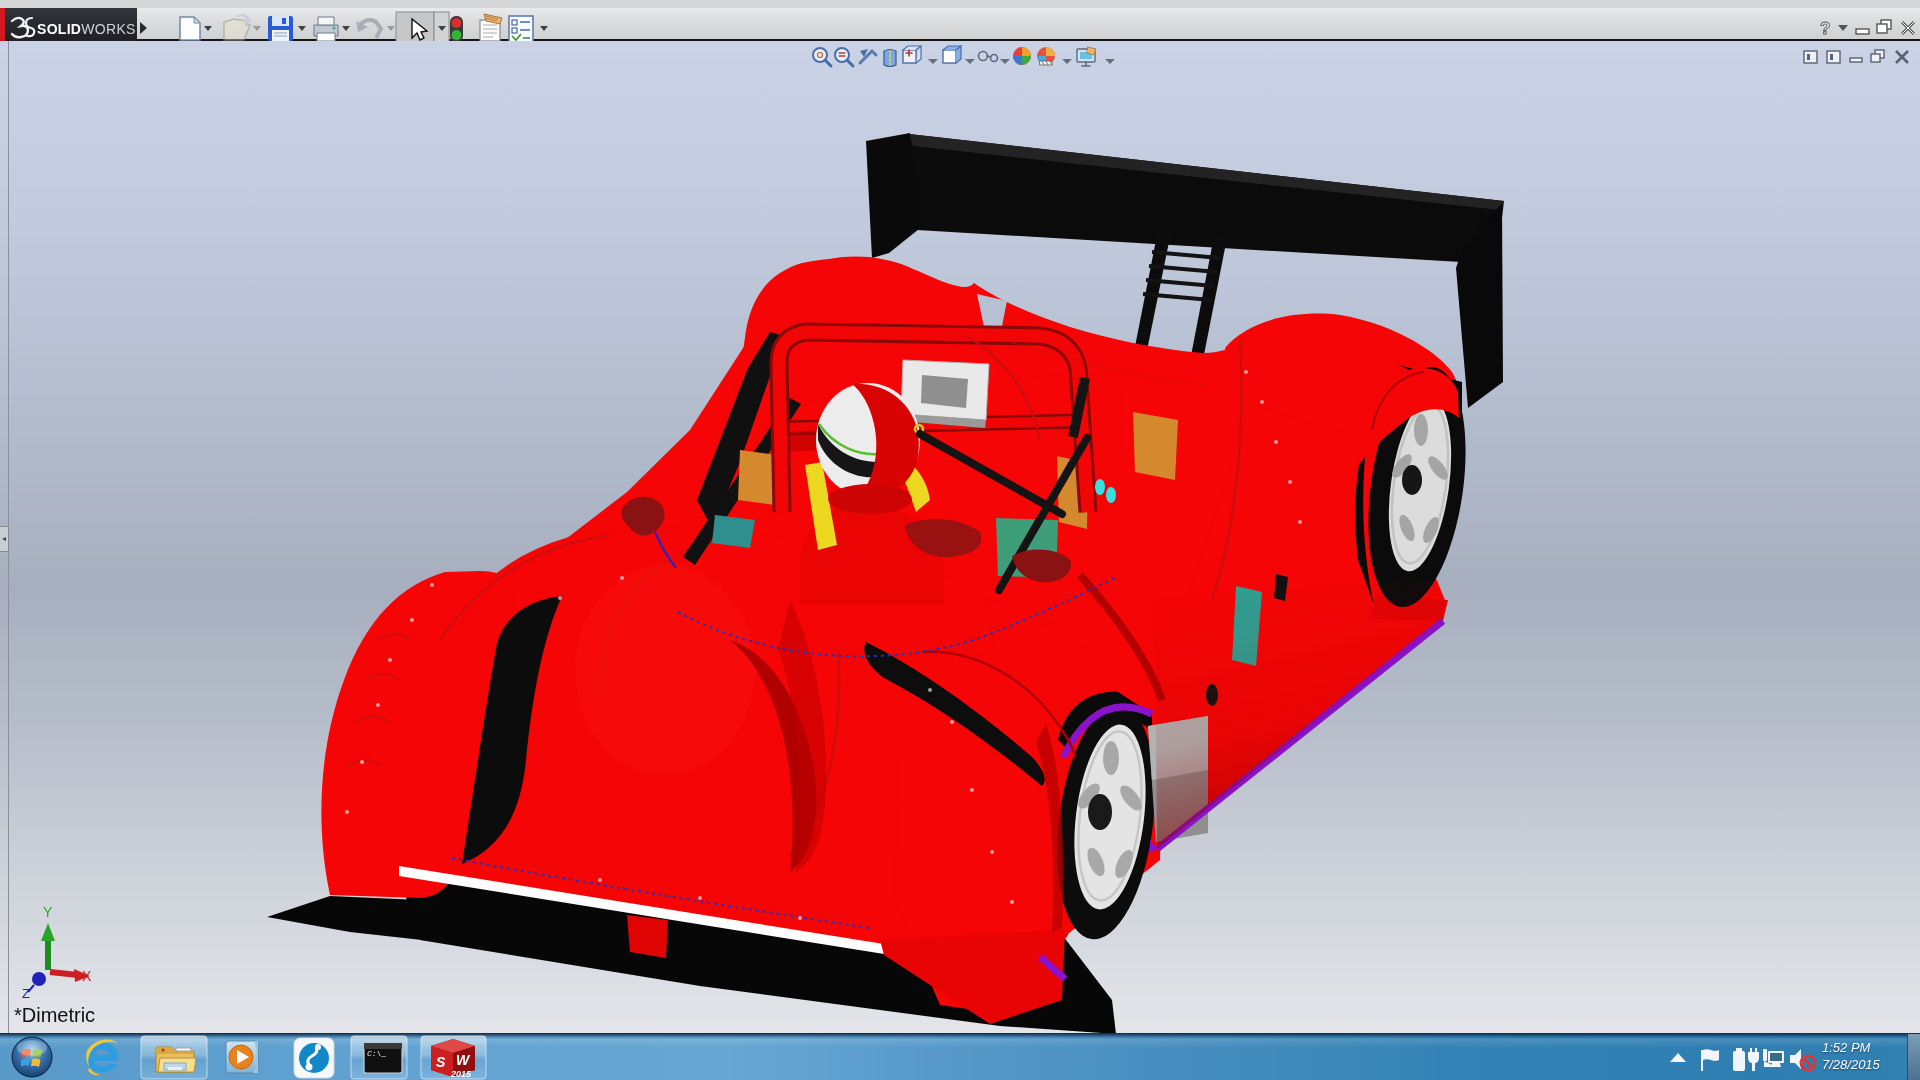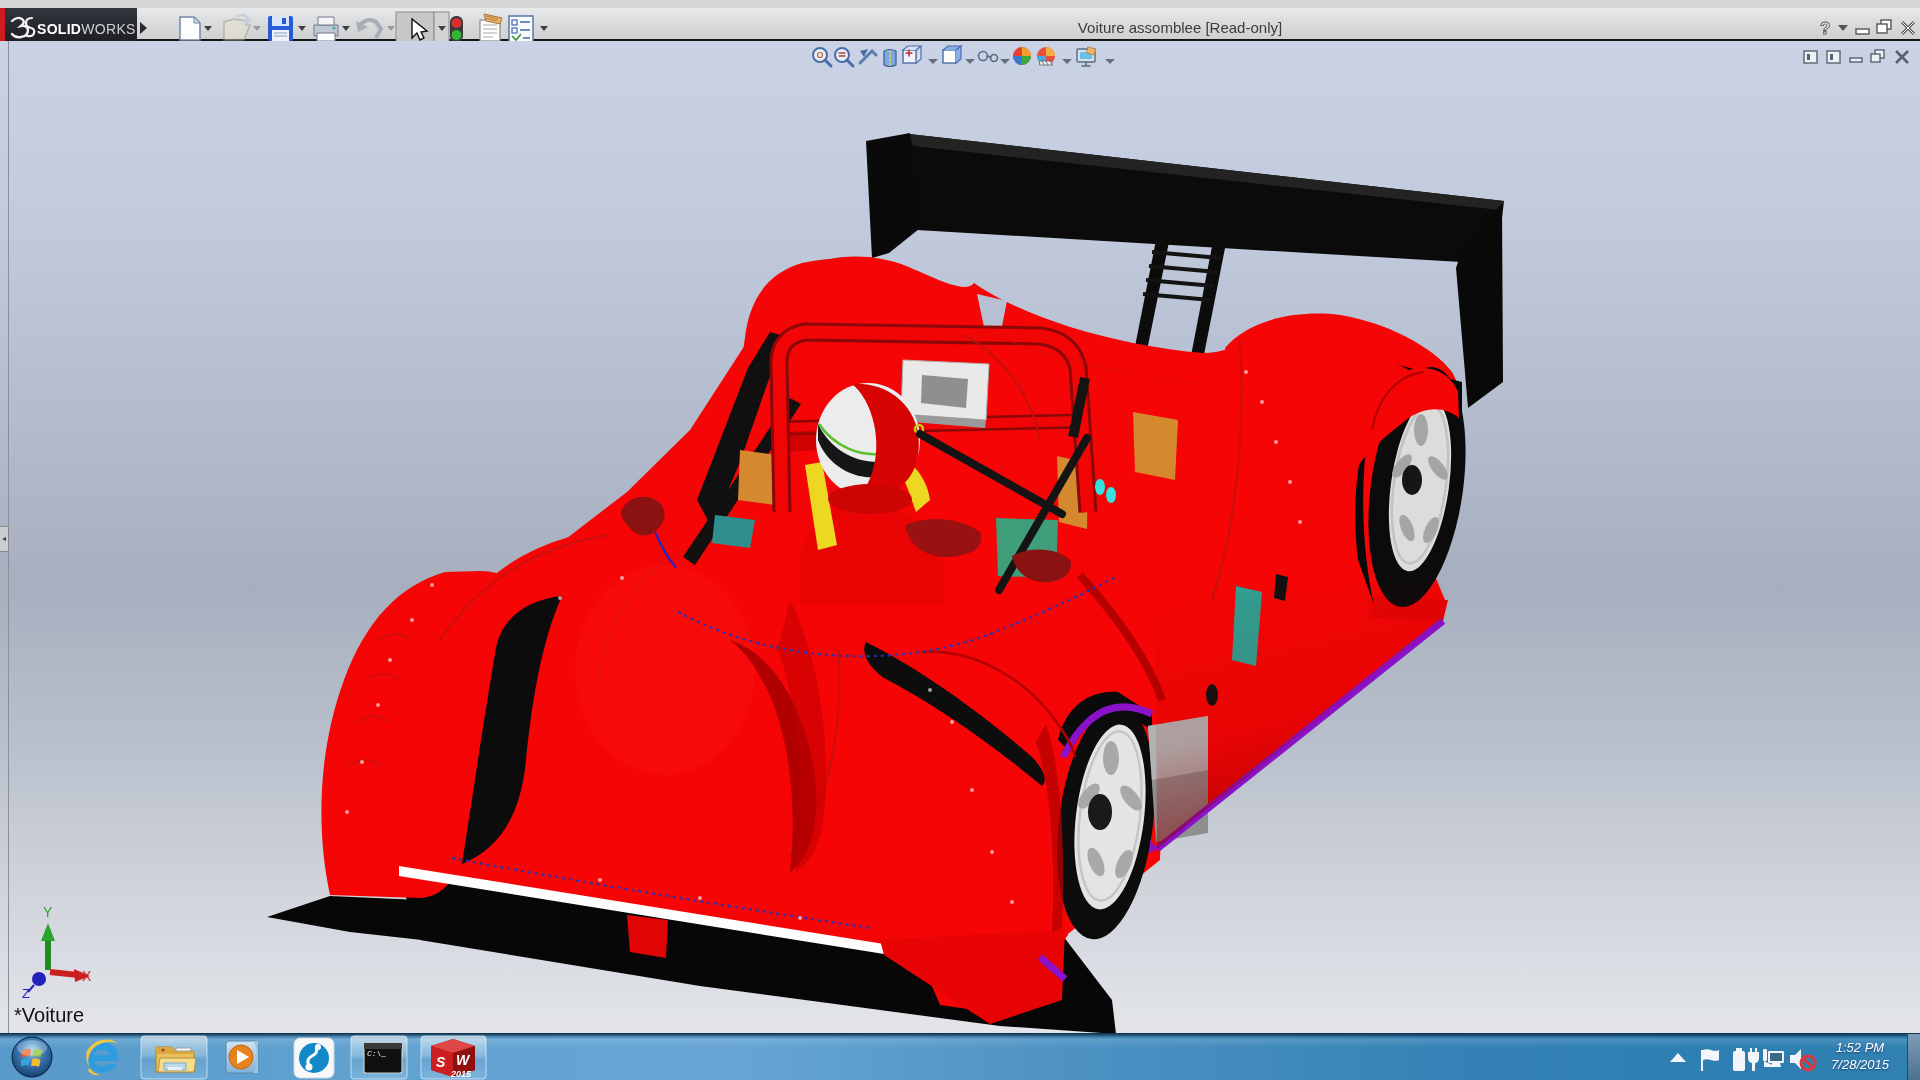--- a/index.html
+++ b/index.html
@@ -23,36 +23,35 @@
   #carsvg { position:absolute; top:-41px; left:0; width:1920px; height:1080px; }
   #leftline { position:absolute; left:8px; top:0; width:1px; height:992px; background:#8a8f98; }
   #lefttab { position:absolute; left:0; top:485px; width:9px; height:26px; background:#c8cdd6; border:1px solid #888; border-left:none; font-size:8px; color:#444; line-height:24px; text-align:center;}
   #dimetric { position:absolute; left:14px; top:963px; font-size:20px; color:#101010; }
 
   
   #taskbar { position:absolute; top:1033px; left:0; width:1920px; height:47px;
     background:linear-gradient(180deg,rgba(13,45,71,0.85) 0%,rgba(40,90,130,0.25) 7%,rgba(255,255,255,0.12) 12%,rgba(255,255,255,0) 30%),
                linear-gradient(90deg,#579ac9 0%,#62a3d2 22%,#66a6d4 38%,#4e93c4 55%,#3583b6 75%,#2e7eb1 92%,#3181b3 100%);
     border-top:1px solid #10354f;font-style:italic; }
-  #clock { position:absolute; right:22px; top:5px; width:76px; text-align:center; color:#fff; font-size:13px; line-height:17px; text-shadow:0 1px 2px rgba(0,0,40,0.5); }
+  #clock { position:absolute; right:22px; top:5px; width:76px; text-align:left; color:#fff; font-size:13px; line-height:17px; text-shadow:0 1px 2px rgba(0,0,40,0.5); }
   #showdesk { position:absolute; right:0; top:0; width:13px; height:47px; background:linear-gradient(180deg,#7d9cb7,#49718f); border-left:1px solid #2c4a63; }
 </style>
 </head>
 <body>
 <div id="stage">
 
   <div id="titlebar">
     <div id="logoblock"></div>
     <div id="redstripe"></div>
     <svg id="logo3s" style="position:absolute;left:8px;top:7px" width="30" height="26" viewBox="0 0 30 26">
       <path d="M4,6 Q9,1 14,4 Q18,7 13,11 Q19,10 20,15 Q20,21 13,22 Q7,23 4,19" fill="none" stroke="#f2f2f2" stroke-width="2.4" stroke-linecap="round"></path>
       <path d="M24,3 Q18,3 18,8 Q18,12 23,13 Q27,14 26,18 Q25,22 19,21" fill="none" stroke="#f2f2f2" stroke-width="2.2" stroke-linecap="round"></path>
     </svg>
     <div id="logotext">SOLID<span>WORKS</span></div>
-    <div id="title">Voiture assomblee [Read-only]</div>
     <svg id="tbicons" style="position:absolute;left:0;top:0" width="1920" height="41" viewBox="0 0 1920 41">
       <g>
 
         <path d="M180,9 L194,9 L200,15 L200,32 L180,32 Z" fill="#fdfdfd" stroke="#7288a8" stroke-width="1.5"></path>
         <path d="M194,9 L194,15 L200,15 Z" fill="#cdd9ea" stroke="#7288a8" stroke-width="1"></path>
         <path d="M140,14 L147,20 L140,26 Z" fill="#2a2a2a"></path>
           <path d="M204,18 L212,18 L208,23 Z" fill="#404040"></path>
 
         <g opacity="0.55">
           <path d="M224,14 L234,11 L246,13 L246,17 L250,17 L244,32 L224,32 Z" fill="#e8e2cf" stroke="#9a9a8a" stroke-width="1.5"></path>
@@ -340,21 +339,21 @@
       <line x1="28" y1="71" x2="28" y2="40" stroke="#1e8c1e" stroke-width="6"></line>
       <path d="M28,24 L21,42 L35,42 Z" fill="#2aa42a"></path>
       <text x="23" y="18" font-size="14" fill="#2aa42a">Y</text>
       <line x1="30" y1="73" x2="58" y2="76" stroke="#cc2020" stroke-width="6"></line>
       <path d="M70,77 L54,70 L55,83 Z" fill="#cc2020"></path>
       <text x="62" y="82" font-size="14" fill="#cc2020">X</text>
       <circle cx="19" cy="80" r="7" fill="#2222bb"></circle>
       <path d="M14,86 L8,93" stroke="#2222bb" stroke-width="2"></path>
       <text x="2" y="99" font-size="13" fill="#2222bb">Z</text>
     </svg>
-    <div id="dimetric">*Voiture</div>
+    <div id="dimetric">*Dimetric</div>
   </div>
 
   <div id="taskbar">
     <svg id="taskicons" style="position:absolute;left:0;top:0" width="520" height="47" viewBox="0 0 520 47">
       <defs>
         <radialGradient id="orbg" cx="50%" cy="35%" r="70%">
           <stop offset="0%" stop-color="#9ed7f7"></stop>
             <stop offset="40%" stop-color="#3d7cb8"></stop>
             <stop offset="100%" stop-color="#123a66"></stop>
         </radialGradient>

